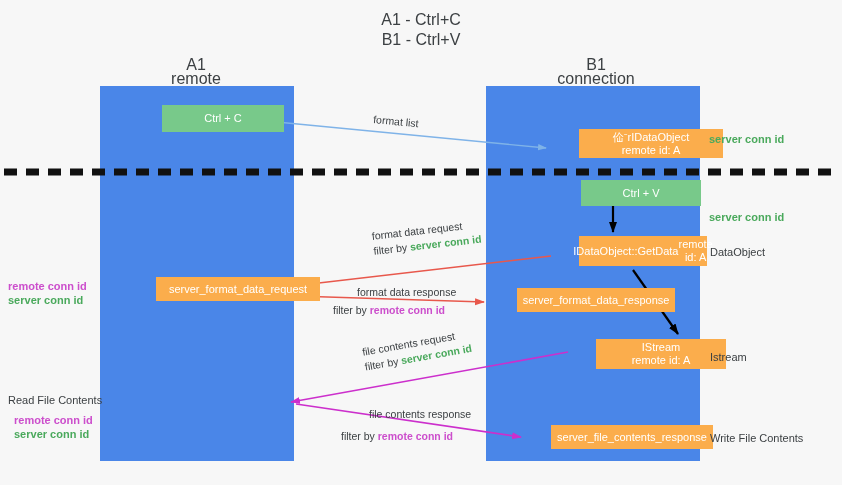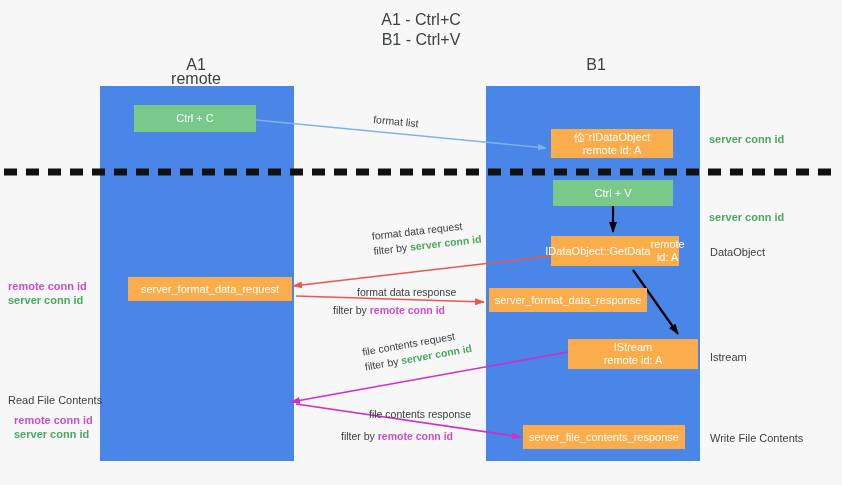--- a/index.html
+++ b/index.html
@@ -30,20 +30,21 @@
   .lane{background:#4a86e8;}
 
   
   .box{
     box-sizing:border-box;
     display:flex;align-items:center;justify-content:center;
     text-align:center;
     font-size:11px;line-height:13px;
     color:#ffffff;
     padding:2px 4px;
+    margin-left:28px;
   }
   .box.green{background:#78c98a;}
   .box.orange{background:#fbad4c;}
 
   
   .lbl{font-size:11px;line-height:14px;white-space:nowrap;}
   .lbl.dark{color:#3c4043;}
   .green-t{color:#4aa95c;font-weight:bold;}
   .purple-t{color:#cc4ecc;font-weight:bold;}
   .sidegrp{font-size:11px;line-height:14px;white-space:nowrap;}
@@ -61,20 +62,21 @@
     <div>A1 - Ctrl+C</div>
     <div>B1 - Ctrl+V</div>
   </div>
 
   <div class="abs lane-head" style="left:130px;top:58px;width:132px;">
     <div>A1</div>
     <div>remote</div>
   </div>
   <div class="abs lane-head" style="left:530px;top:58px;width:132px;">
     <div>B1</div>
+    <div>connection</div>
   </div>
 
   <div class="abs lane" style="left:100px;top:86px;width:194px;height:375px;"></div>
   <div class="abs lane" style="left:486px;top:86px;width:214px;height:375px;"></div>
 
   <svg class="svg-layer" viewBox="0 0 842 485" xmlns="http://www.w3.org/2000/svg">
     <defs>
       <marker id="ah-blue" markerWidth="9" markerHeight="9" refX="8" refY="3.2" orient="auto" markerUnits="userSpaceOnUse">
         <path d="M0,0 L9,3.2 L0,6.4 z" fill="#7fb3e8"></path>
       </marker>
@@ -103,21 +105,21 @@
 
     <path d="M568,352 L291,402" stroke="#cc2fcc" stroke-width="1.6" fill="none" marker-end="url(#ah-mag)"></path>
 
     <path d="M296,404 L521,437" stroke="#cc2fcc" stroke-width="1.6" fill="none" marker-end="url(#ah-mag)"></path>
   </svg>
 
   <div class="abs box green" style="left:134px;top:105px;width:122px;height:27px;">
     <span>Ctrl + C</span>
   </div>
 
-  <div class="abs box orange" style="left:551px;top:129px;width:122px;height:29px;flex-direction:column;">
+  <div class="abs box orange" style="left:551px;top:129px;width:144px;height:29px;flex-direction:column;">
     <span>佡⁻rIDataObject</span>
     <span>remote id: A</span>
   </div>
 
   <div class="abs box green" style="left:553px;top:180px;width:120px;height:26px;">
     <span>Ctrl + V</span>
   </div>
 
   <div class="abs box orange" style="left:551px;top:236px;width:128px;height:30px;flex-direction:row;">
     <span>IDataObject::GetData</span>

